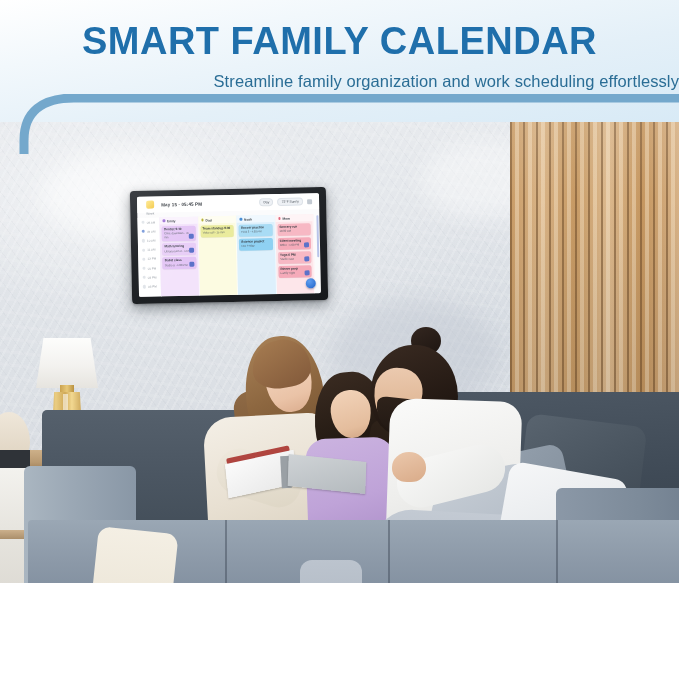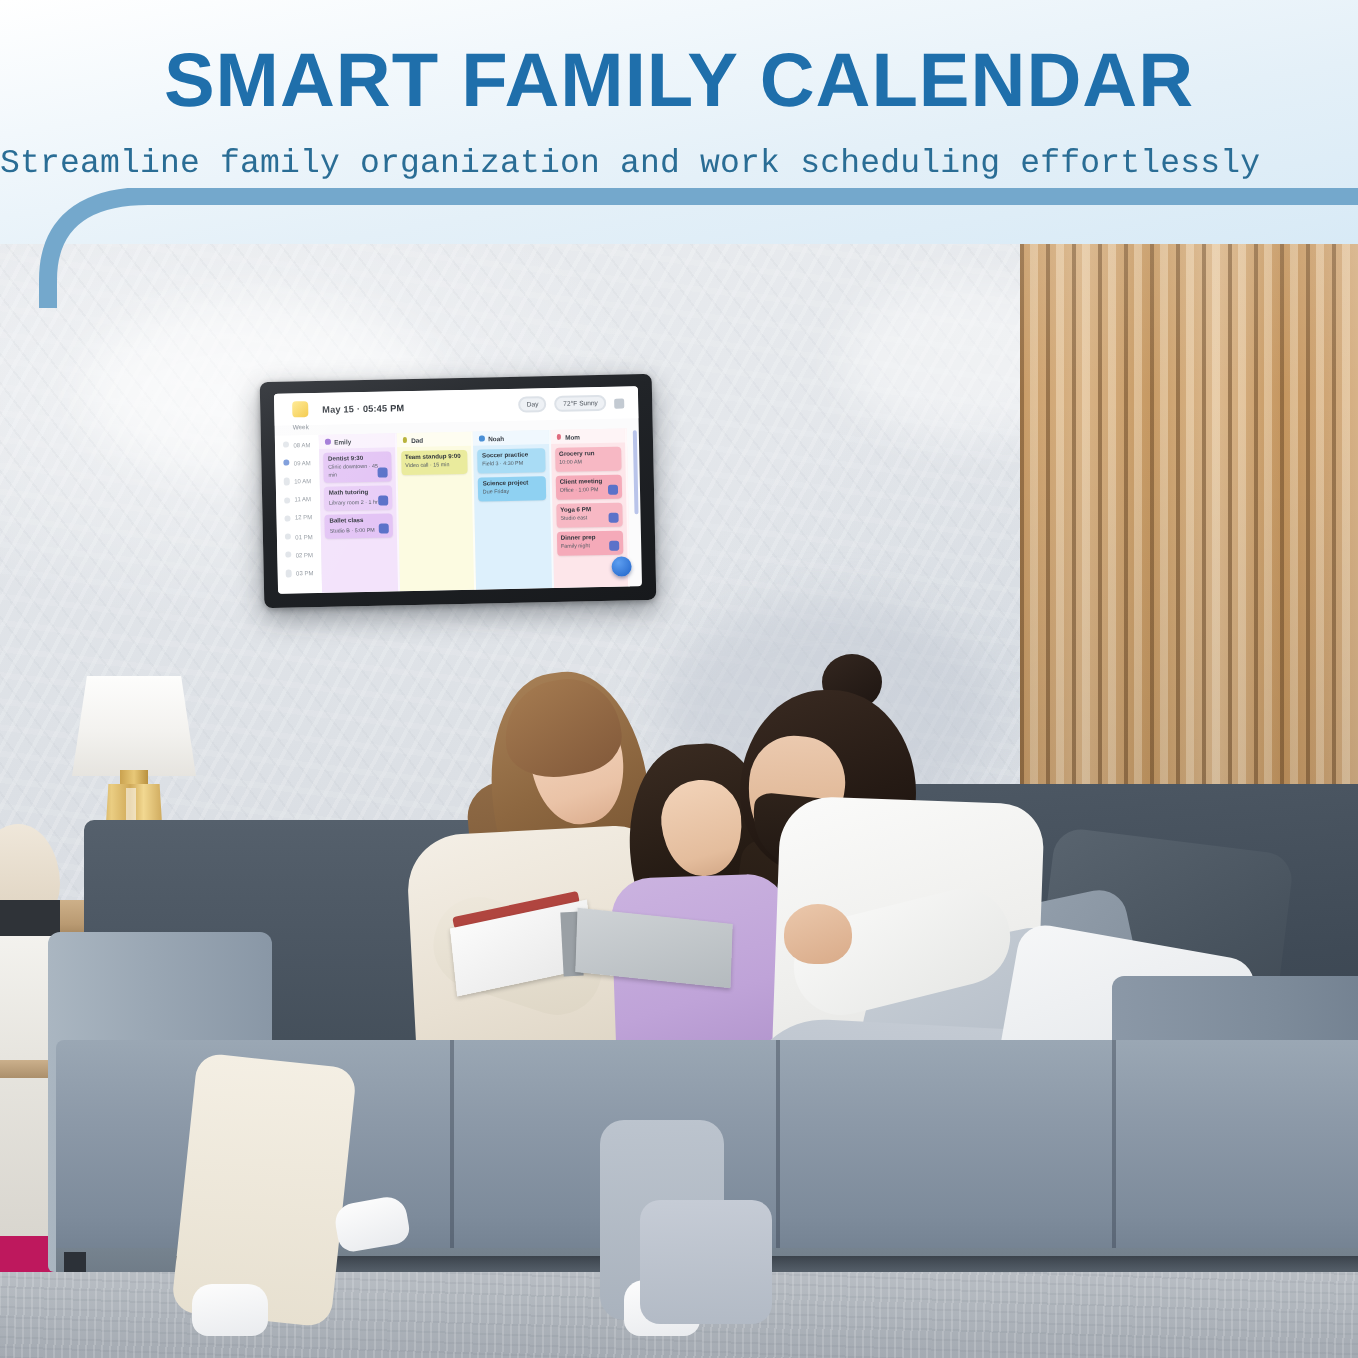--- a/index.html
+++ b/index.html
@@ -1,41 +1,40 @@
 <!DOCTYPE html>
 <html><head>
 <meta charset="utf-8">
 <style>
   html,body{margin:0;padding:0;}
   body{
     width:679px;height:679px;overflow:hidden;
     font-family:"Liberation Sans", sans-serif;
     background:#ffffff;
   }
-  #stage{position:relative;width:679px;height:679px;overflow:hidden;background:#be185d;}
+  #stage{position:relative;width:679px;height:583px;overflow:hidden;background:#be185d;}
 
   
   .banner{
     position:absolute;left:0;top:0;width:679px;height:122px;
     background:linear-gradient(170deg,#ffffff 0%,#f2f8fc 28%,#e4f0f8 62%,#d8eaf6 100%);
     overflow:hidden;z-index:40;
   }
   .banner-title{
     position:absolute;left:0;right:0;top:20px;text-align:center;
     font-size:38px;font-weight:700;letter-spacing:.5px;
     color:#1f6fab;
     font-family:"Liberation Sans", sans-serif;
     white-space:nowrap;
   }
   .banner-sub{
-    position:absolute;left:0;right:0;top:72px;text-align:left;
+    position:absolute;left:0;right:0;top:72px;text-align:right;
     font-size:16.5px;font-weight:400;letter-spacing:.1px;
     color:#2a6d95;
     white-space:nowrap;
-    font-family:Liberation Mono, monospace;
   }
   
   .banner-curve{
     position:absolute;left:-6px;top:94px;width:700px;height:60px;z-index:41;
     pointer-events:none;
   }
 
   
   .scene{position:absolute;left:0;top:0;width:679px;height:679px;z-index:1;overflow:hidden;}
 

